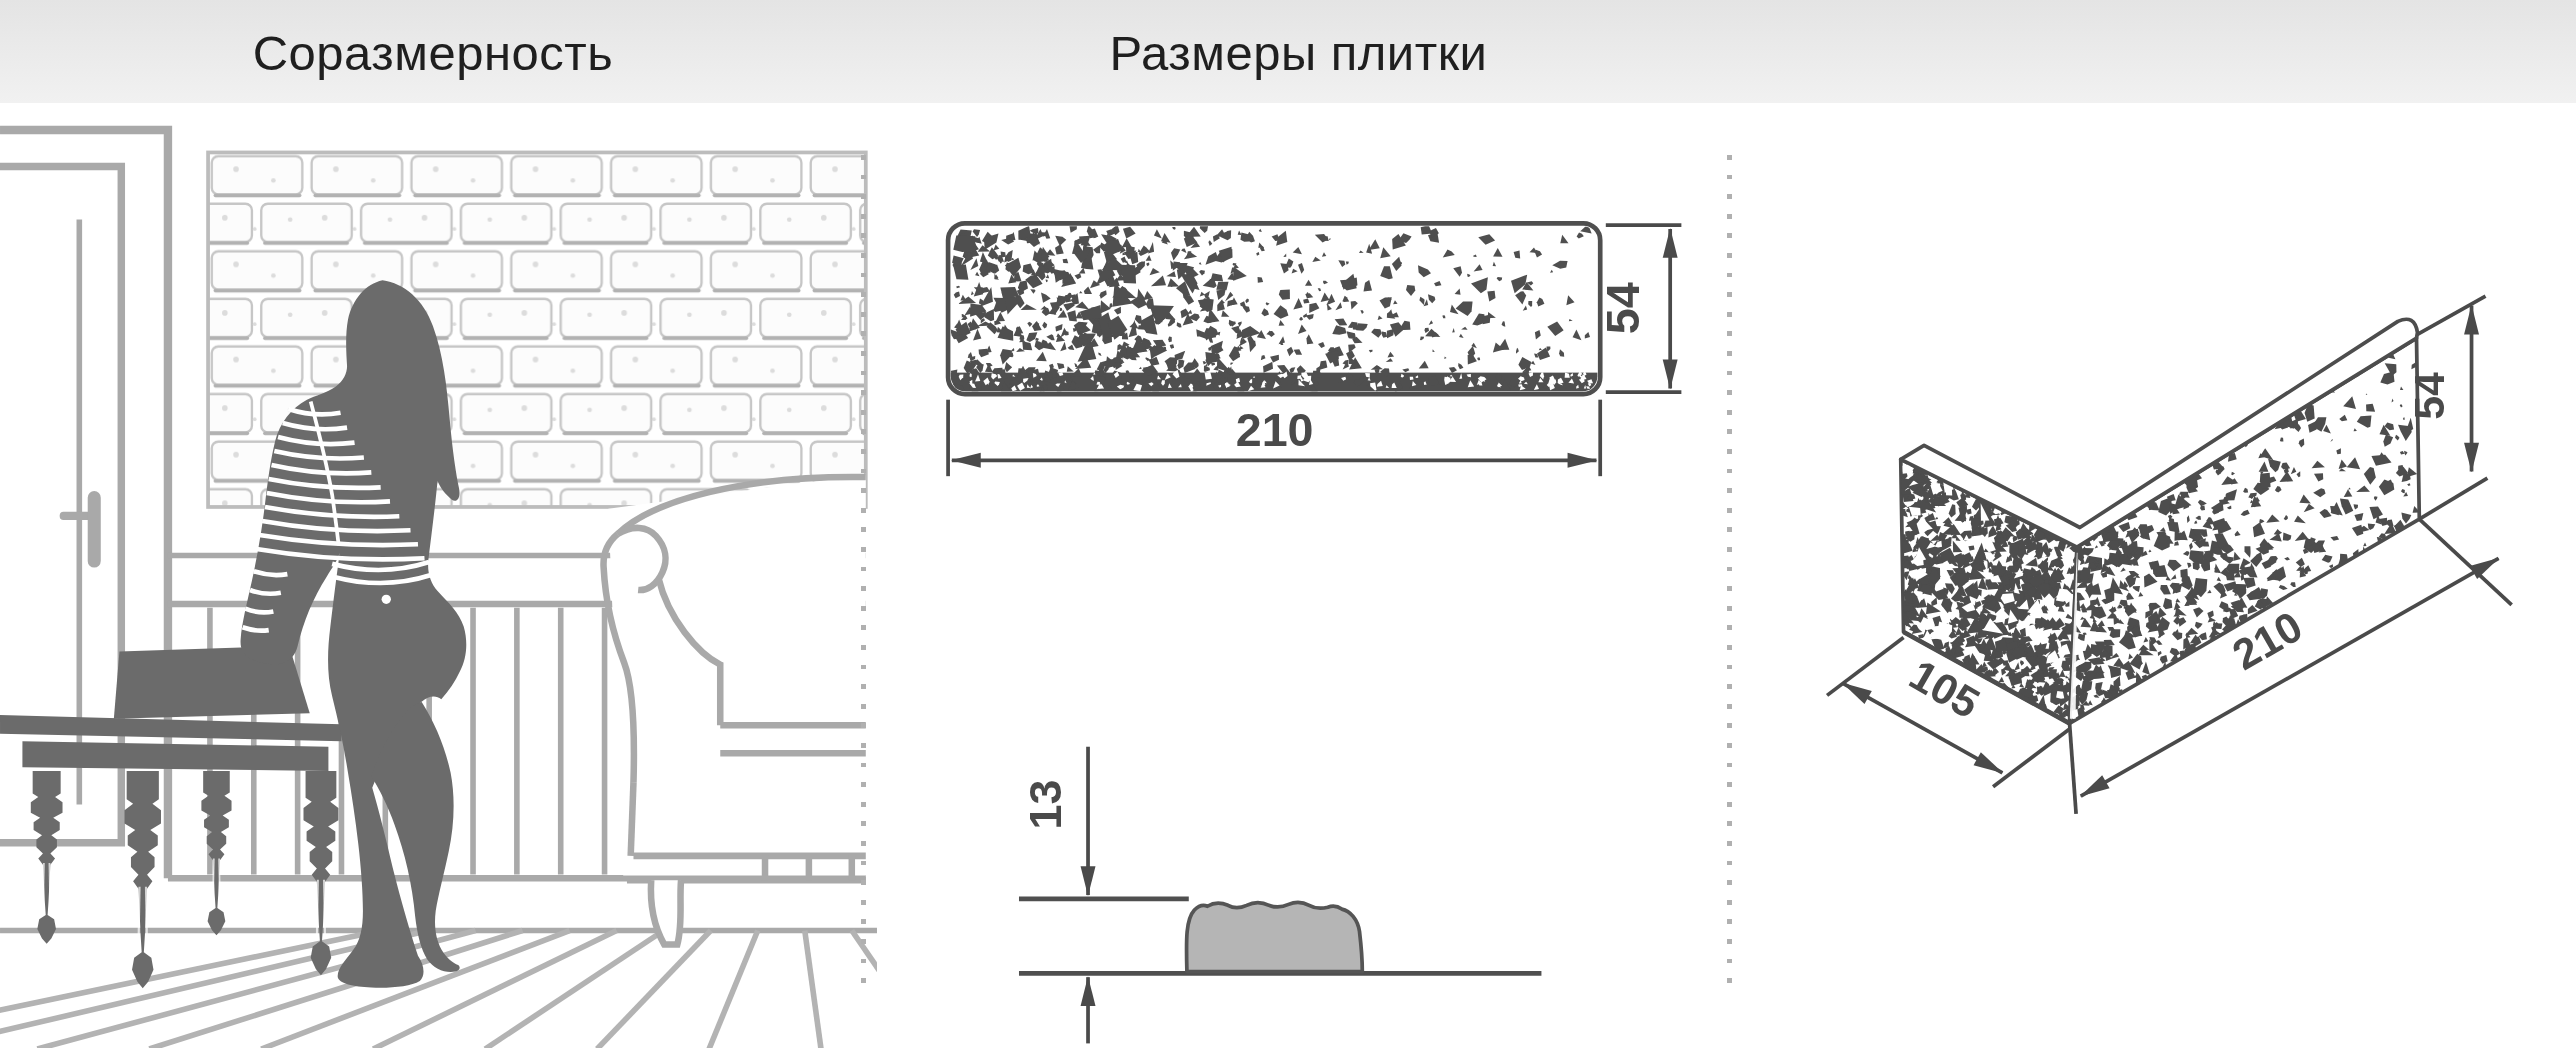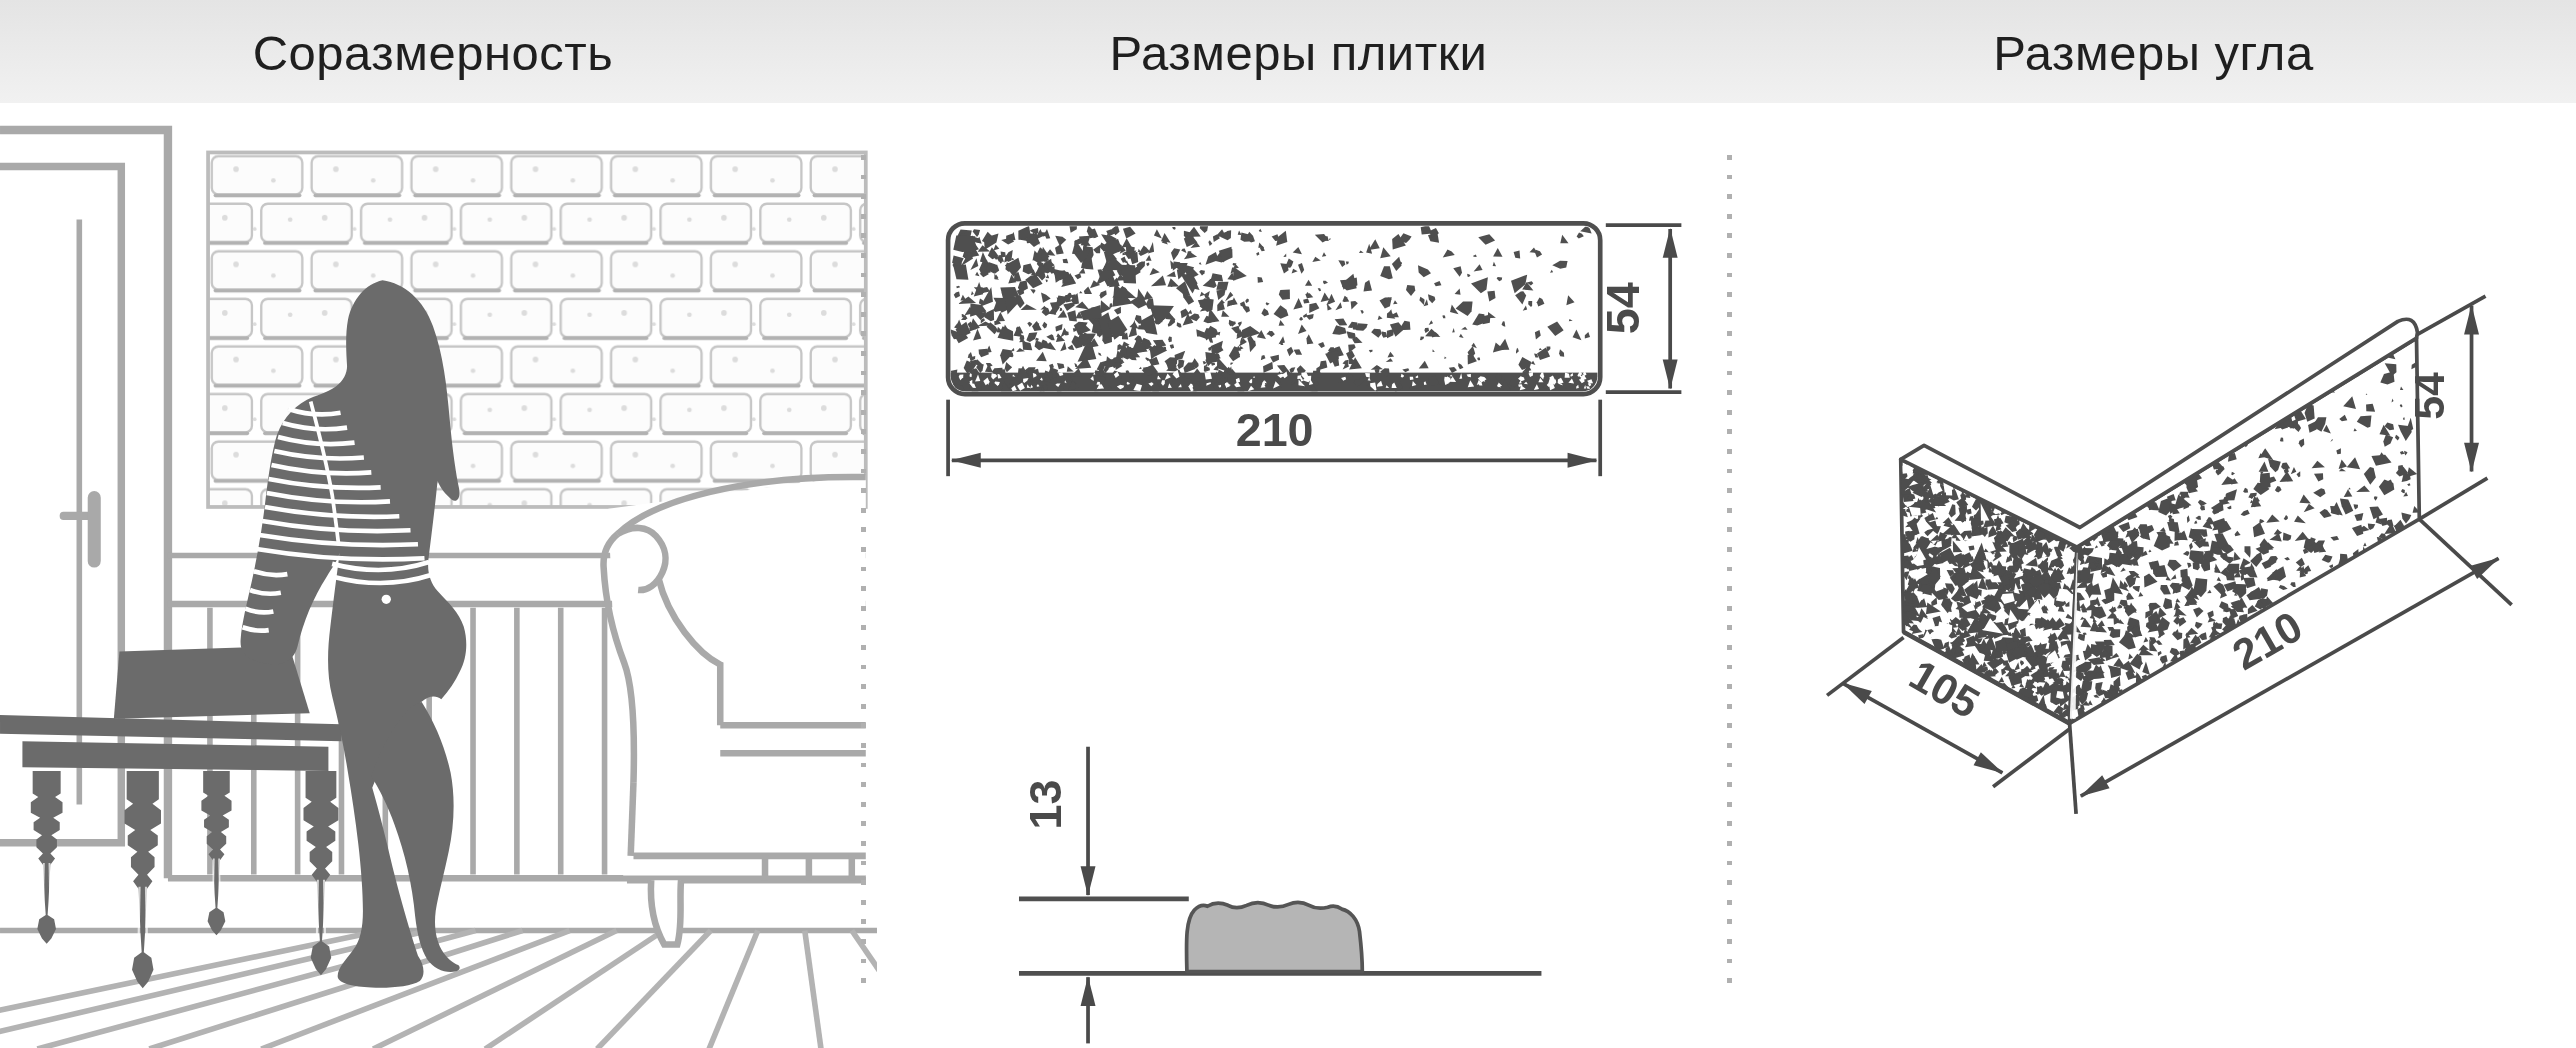--- a/index.html
+++ b/index.html
@@ -20,21 +20,20 @@
   text{user-select:none;}
 </style>
 </head>
 <body>
 
 <div id="stage">
 
   <div id="hdr">
     <div class="sec-title" id="t0">Соразмерность</div>
     <div class="sec-title" id="t1">Размеры плитки</div>
-    <div class="sec-title" id="t2">Размеры угла</div>
   </div>
 
   <div class="panel" id="p0">
   <svg width="877" height="946" viewBox="0 110 940 1014">
     <defs>
       <pattern id="brickPat" x="223" y="163" width="107" height="102" patternUnits="userSpaceOnUse">
         <rect x="0" y="0" width="107" height="102" fill="#ffffff"></rect>
         <g stroke="#c6c6c6" stroke-width="2.5" fill="#fcfcfc">
           <rect x="4" y="4" width="97" height="41" rx="7"></rect>
           <rect x="-50" y="55" width="97" height="41" rx="7"></rect>

